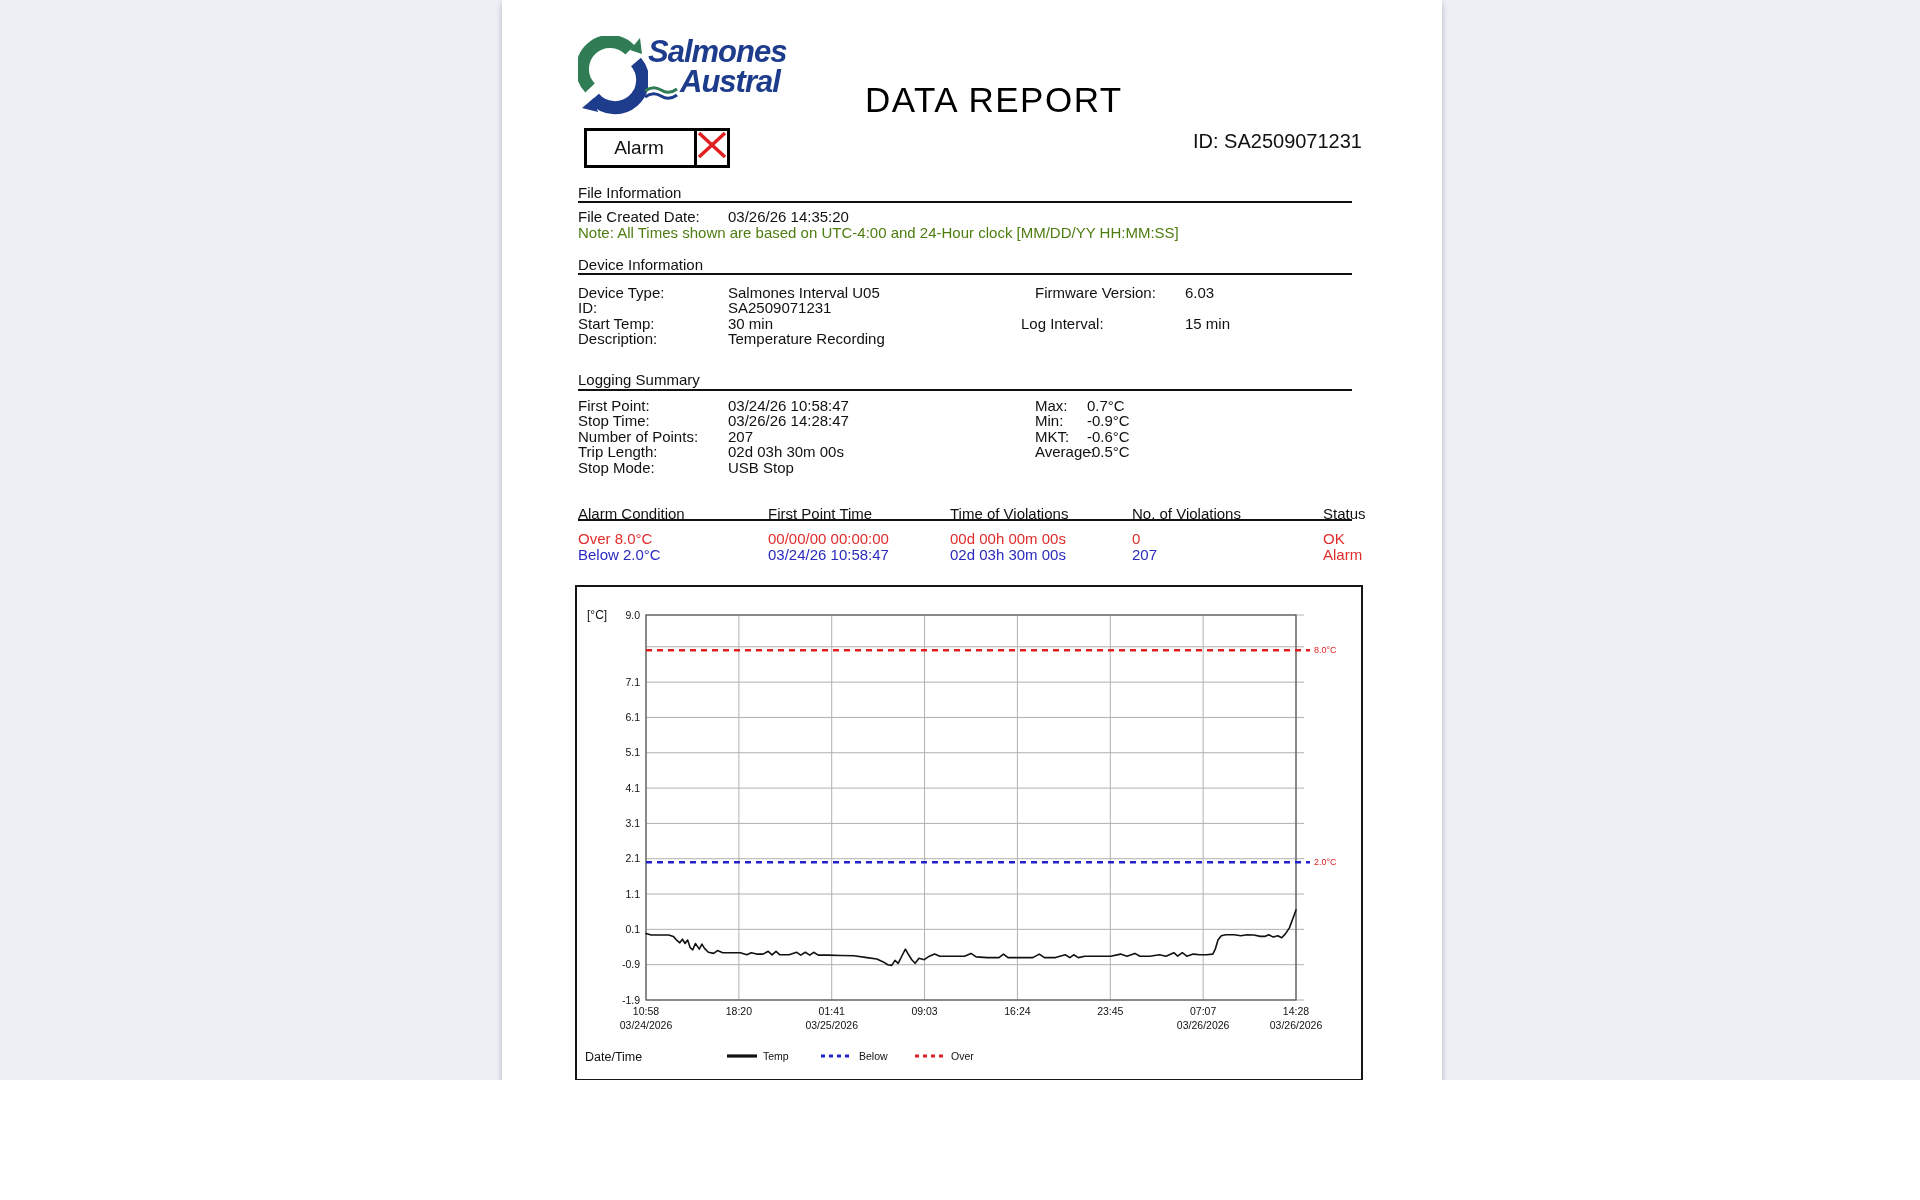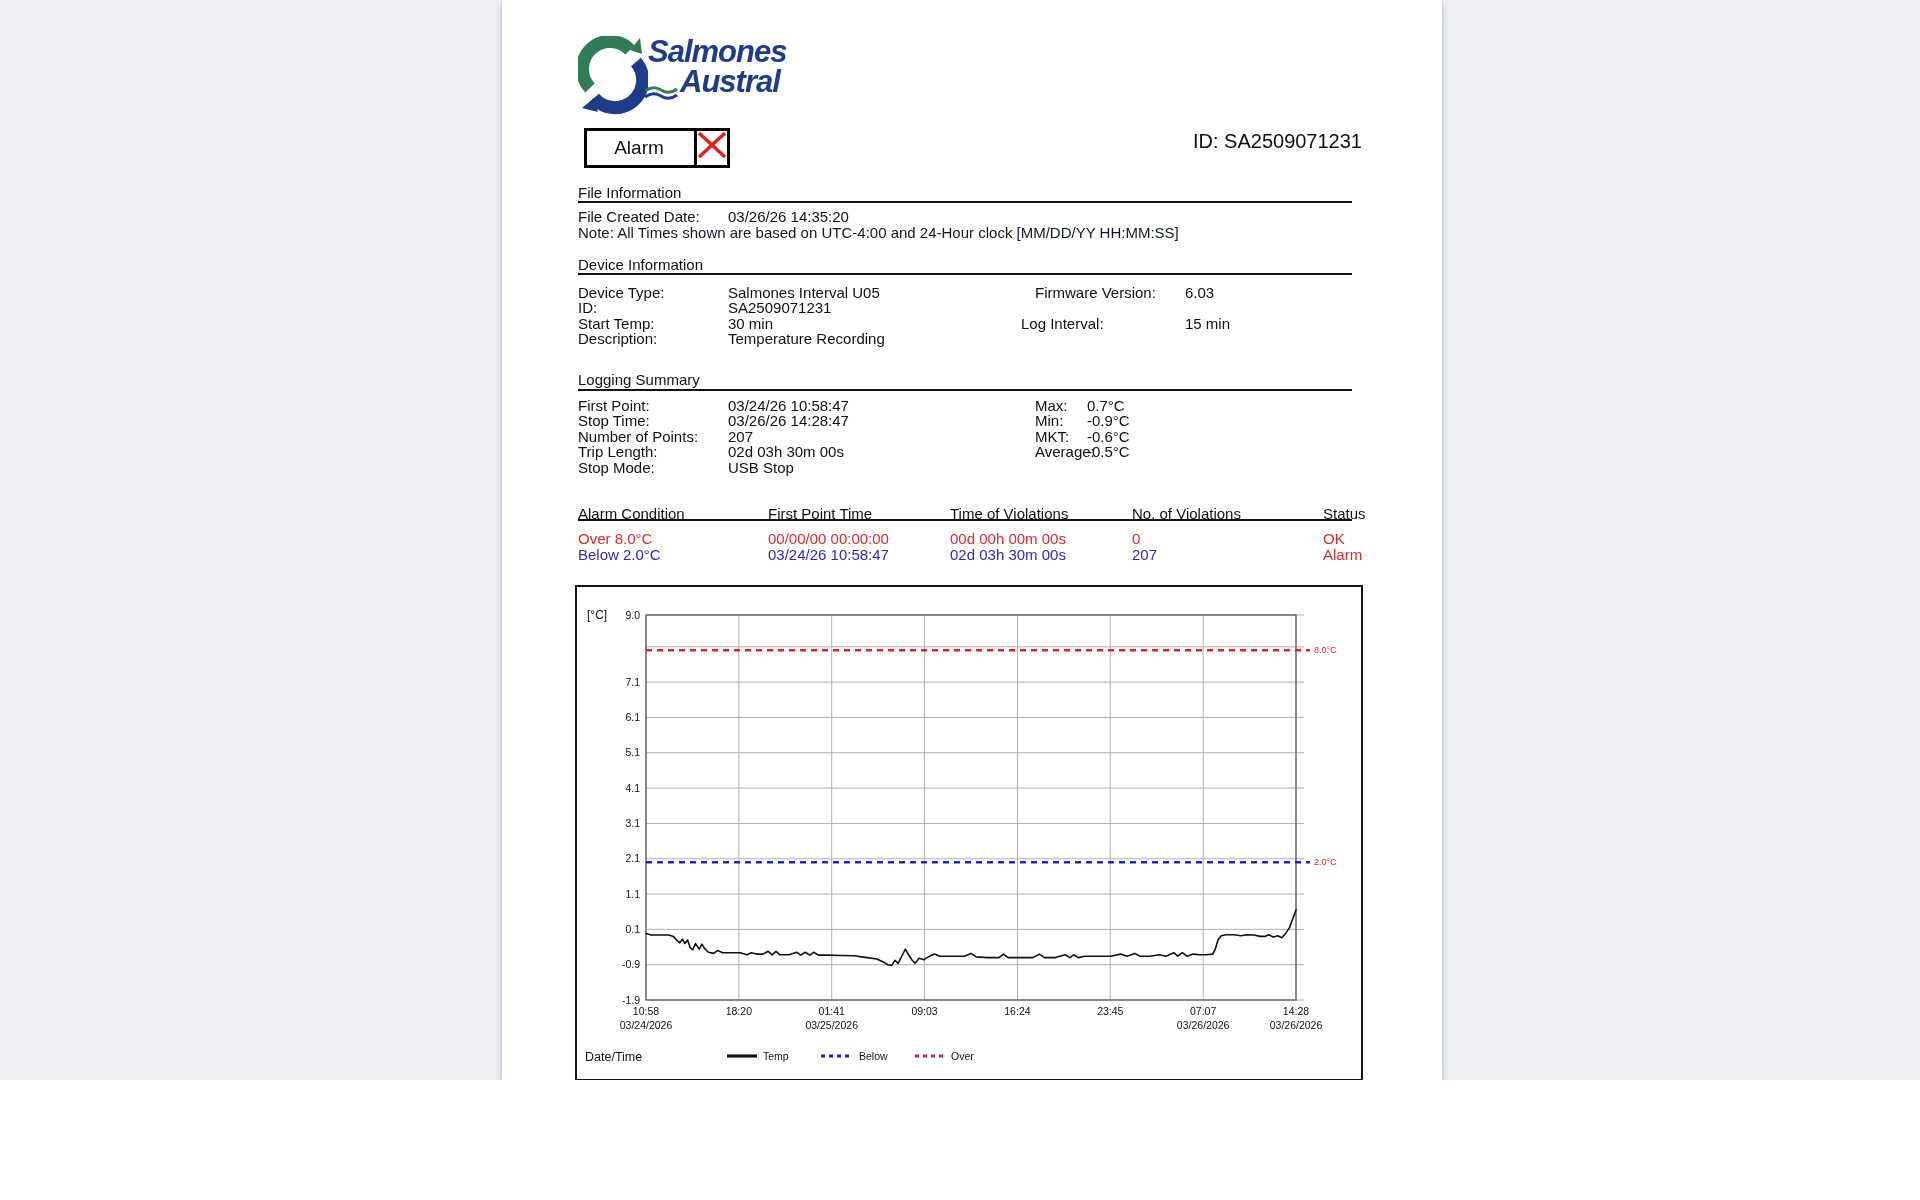--- a/index.html
+++ b/index.html
@@ -6,21 +6,21 @@
   .stage{position:relative;width:1920px;height:1080px;background:#eef0f5;overflow:hidden;
          font-family:"Liberation Sans",sans-serif;color:#111;}
   .paper{position:absolute;left:502px;top:0;width:940px;height:1176px;background:#fff;
          box-shadow:0 3px 6px rgba(100,100,120,0.45);}
   .paper2{position:absolute;left:502px;top:1190px;width:940px;height:10px;background:#fff;
          box-shadow:0 -1px 3px rgba(100,100,120,0.3);}
   .abs{position:absolute;white-space:nowrap;}
   .sec-title{font-size:15px;}
   .sec-rule{position:absolute;left:76px;width:774px;height:2px;background:#111;}
   .lbl{font-size:15px;}
-  .red{color:#0f172a;}
+  .red{color:#4d7c0f;}
   .report-title{font-size:35px;letter-spacing:1.5px;color:#000;}
   .id-line{font-size:20px;}
   .alarm-box{position:absolute;left:82px;top:128px;width:140px;height:34px;border:3px solid #000;background:#fff;}
   .alarm-box .alarm-label{position:absolute;left:0;top:0;width:104px;height:100%;display:flex;
         align-items:center;justify-content:center;font-size:19px;}
   .alarm-box .alarm-check{position:absolute;right:0;top:0;bottom:0;width:30px;border-left:3px solid #000;}
   .chart-box{position:absolute;left:73px;top:585px;width:784px;height:492px;border:2px solid #161616;background:#fff;}
   .wordmark{font-style:italic;font-weight:bold;font-size:31px;letter-spacing:-1px;}
   .footer-rule{position:absolute;left:76px;top:1112px;width:774px;height:2px;background:#222;}
   .page-num{position:absolute;left:76px;top:1118px;width:774px;text-align:right;font-size:12px;}
@@ -41,20 +41,21 @@
       <circle cx="54" cy="52" r="2.4" fill="#ffffff"></circle>
     </svg>
 
     <div class="abs wordmark" style="left:146px;top:34px;color:#1e3c8c;">Salmones</div>
     <div class="abs wordmark" style="left:178px;top:64px;color:#1e3c8c;">Austral</div>
     <svg class="abs" style="left:142px;top:86px;" width="34" height="14" viewBox="0 0 34 14">
       <path d="M1 5 Q9 -1 17 4 T33 3" fill="none" stroke="#2f7c55" stroke-width="3"></path>
       <path d="M1 11 Q9 5 17 10 T33 9" fill="none" stroke="#1e3c8c" stroke-width="3"></path>
     </svg>
 
+    <div class="abs report-title" style="left:363px;top:80px;">DATA REPORT</div>
     <div class="abs id-line" style="left:500px;top:130px;width:360px;text-align:right;">
       <span>ID:</span>
       <span>SA2509071231</span>
     </div>
 
     <div class="alarm-box">
       <div class="alarm-label">Alarm</div>
       <div class="alarm-check">
         <svg width="30" height="28" viewBox="0 0 30 28">
           <line x1="2" y1="2" x2="28" y2="26" stroke="#e02020" stroke-width="3.5"></line>

